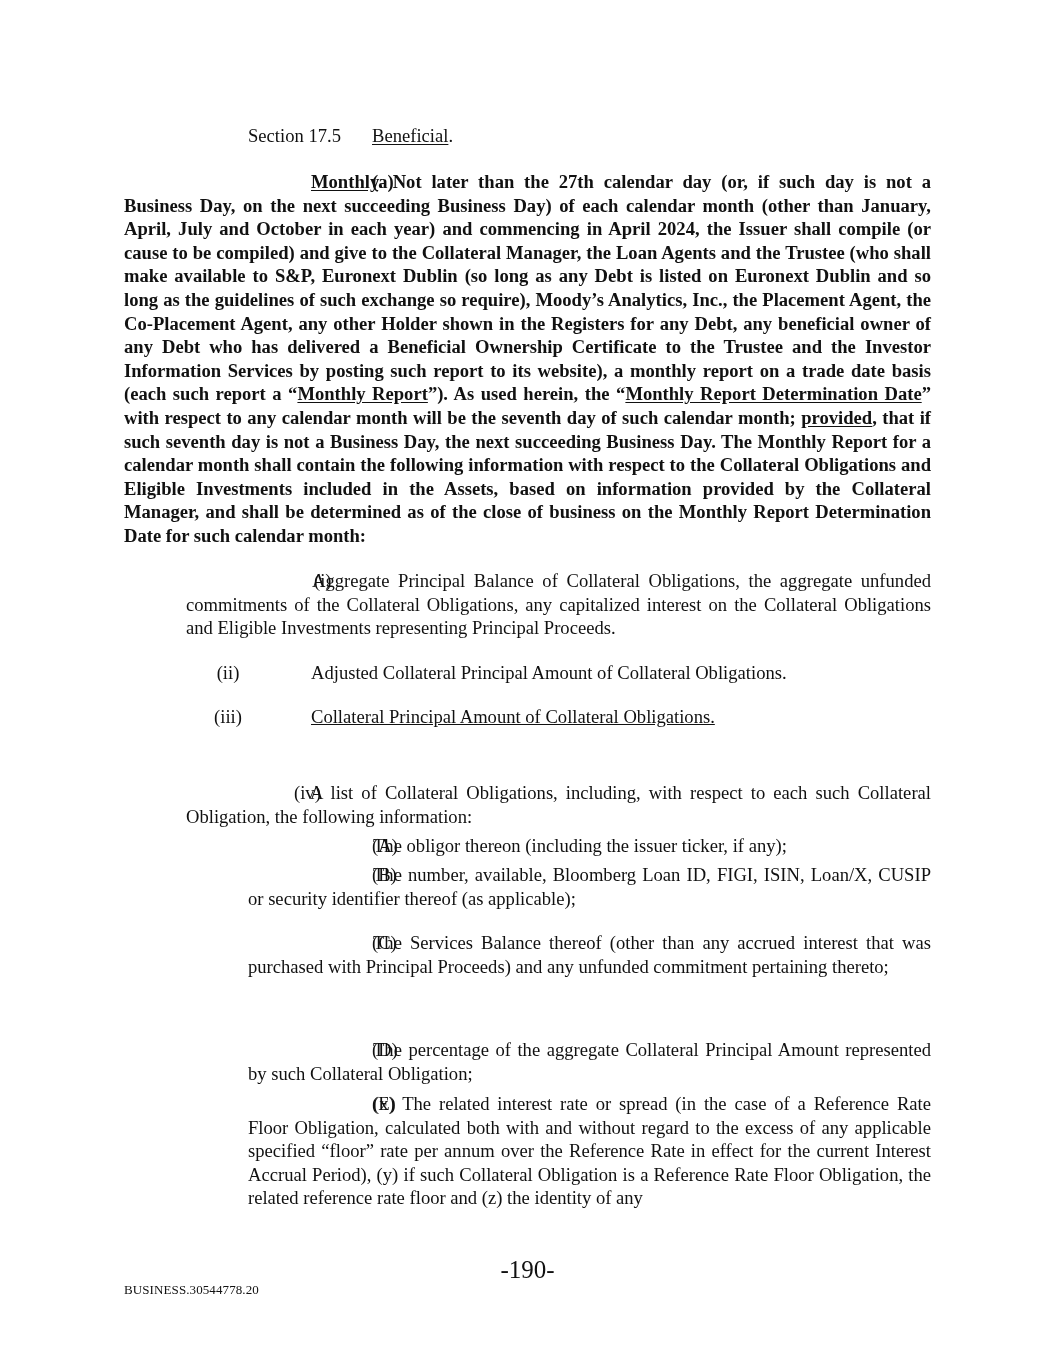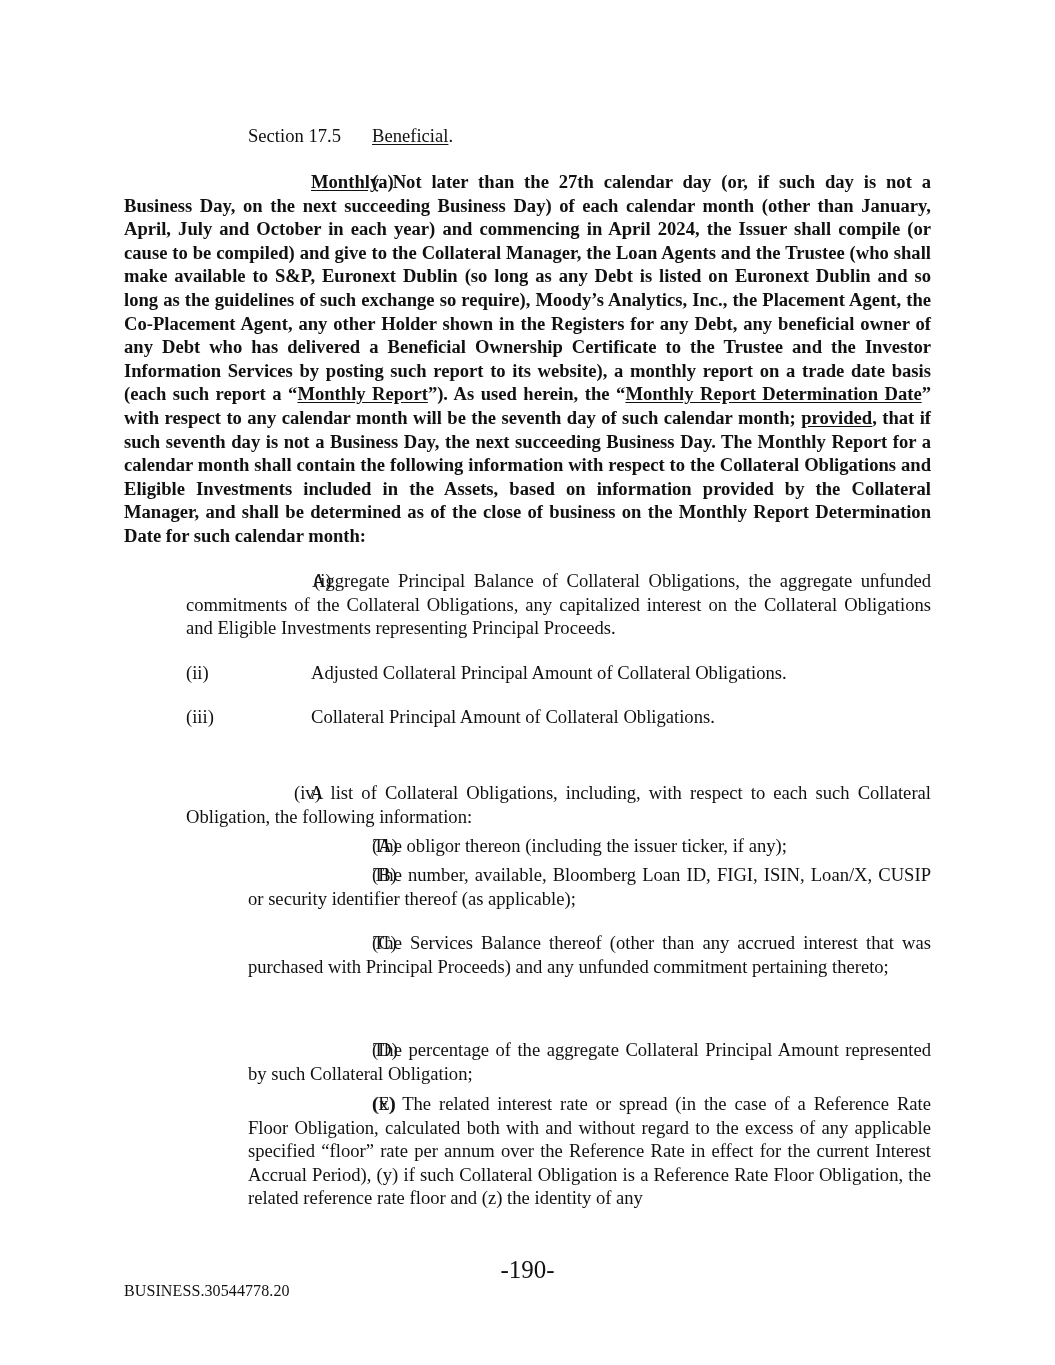--- a/index.html
+++ b/index.html
@@ -13,39 +13,39 @@
       font-size: 18.6px; line-height: 23.6px; text-align: justify;
       margin: 0; position: absolute; left: 0; width: 807px;
     }
     .u { text-decoration: underline; text-underline-offset: 2px; }
     .tab { display: inline-block; }
     .heading { top: 124px; text-align: left; }
     .heading .num { display: inline-block; margin-left: 124px; width: 124px; }
     .para-a { top: 170px; text-indent: 124px; font-weight: bold; }
     .para-a .lbl { display: inline-block; width: 63px; }
     .sub { left: 62px; width: 745px; }
-    .sub .lbl { display: inline-block; text-align: left; }
+    .sub .lbl { display: inline-block; text-align: center; }
     .sub2 { left: 124px; width: 683px; }
     .footer-page { position: absolute; top: 1256px; left: 0; width: 1055px; text-align: center; font-size: 25px; }
-    .footer-doc { position: absolute; top: 1282px; left: 124px; font-size: 16px; letter-spacing: 0.1px; }
+    .footer-doc { position: absolute; top: 1282px; left: 124px; font-size: 13px; letter-spacing: 0.1px; }
   </style>
 </head>
 <body>
 
 <div class="page">
 
   <p class="p heading"><span class="num">Section 17.5</span><span class="u">Beneficial</span><span>.</span></p>
 
   <p class="p para-a"><span class="lbl">(a)</span><span class="u">Monthly</span><span>.  Not later than the 27th calendar day (or, if such day is not a Business Day, on the next succeeding Business Day) of each calendar month (other than January, April, July and October in each year) and commencing in April 2024, the Issuer shall compile (or cause to be compiled) and give to the Collateral Manager, the Loan Agents and the Trustee (who shall make available to S&amp;P, Euronext Dublin (so long as any Debt is listed on Euronext Dublin and so long as the guidelines of such exchange so require), Moody’s Analytics, Inc., the Placement Agent, the Co-Placement Agent, any other Holder shown in the Registers for any Debt, any beneficial owner of any Debt who has delivered a Beneficial Ownership Certificate to the Trustee and the Investor Information Services by posting such report to its website), a monthly report on a trade date basis (each such report a “</span><span class="u">Monthly Report</span><span>”).  As used herein, the “</span><span class="u">Monthly Report Determination Date</span><span>” with respect to any calendar month will be the seventh day of such calendar month; </span><span class="u">provided</span><span>, that if such seventh day is not a Business Day, the next succeeding Business Day.  The Monthly Report for a calendar month shall contain the following information with respect to the Collateral Obligations and Eligible Investments included in the Assets, based on information provided by the Collateral Manager, and shall be determined as of the close of business on the Monthly Report Determination Date for such calendar month:</span></p>
 
   <p class="p sub" style="top:569px; text-indent:63px;"><span class="lbl" style="width:61px; text-align:left; padding-left:2px;">(i)</span><span>Aggregate Principal Balance of Collateral Obligations, the aggregate unfunded commitments of the Collateral Obligations, any capitalized interest on the Collateral Obligations and Eligible Investments representing Principal Proceeds.</span></p>
 
   <p class="p sub" style="top:661px;"><span class="lbl" style="width:84px;">(ii)</span><span class="tab" style="width:41px;"></span><span>Adjusted Collateral Principal Amount of Collateral Obligations.</span></p>
 
-  <p class="p sub" style="top:705px;"><span class="lbl" style="width:84px;">(iii)</span><span class="tab" style="width:41px;"></span><span>Collateral Principal Amount of Collateral Obligations.</span></p>
+  <p class="p sub" style="top:705px;text-decoration:underline;"><span class="lbl" style="width:84px;">(iii)</span><span class="tab" style="width:41px;"></span><span>Collateral Principal Amount of Collateral Obligations.</span></p>
 
   <p class="p sub" style="top:781px; text-indent:54px;"><span class="lbl" style="width:70px; text-align:left;">(iv)</span><span>A list of Collateral Obligations, including, with respect to each such Collateral Obligation, the following information:</span></p>
 
   <p class="p sub2" style="top:834px; text-indent:62px;"><span class="lbl" style="display:inline-block; width:63px;">(A)</span><span>The obligor thereon (including the issuer ticker, if any);</span></p>
 
   <p class="p sub2" style="top:863px; text-indent:62px;"><span class="lbl" style="display:inline-block; width:63px;">(B)</span><span>The number, available, Bloomberg Loan ID, FIGI, ISIN, Loan/X, CUSIP or security identifier thereof (as applicable);</span></p>
 
   <p class="p sub2" style="top:931px; text-indent:62px;"><span class="lbl" style="display:inline-block; width:63px;">(C)</span><span>The Services Balance thereof (other than any accrued interest that was purchased with Principal Proceeds) and any unfunded commitment pertaining thereto;</span></p>
 
   <p class="p sub2" style="top:1023px; text-indent:62px;margin-top:15px;"><span class="lbl" style="display:inline-block; width:63px;">(D)</span><span>The percentage of the aggregate Collateral Principal Amount represented by such Collateral Obligation;</span></p>

